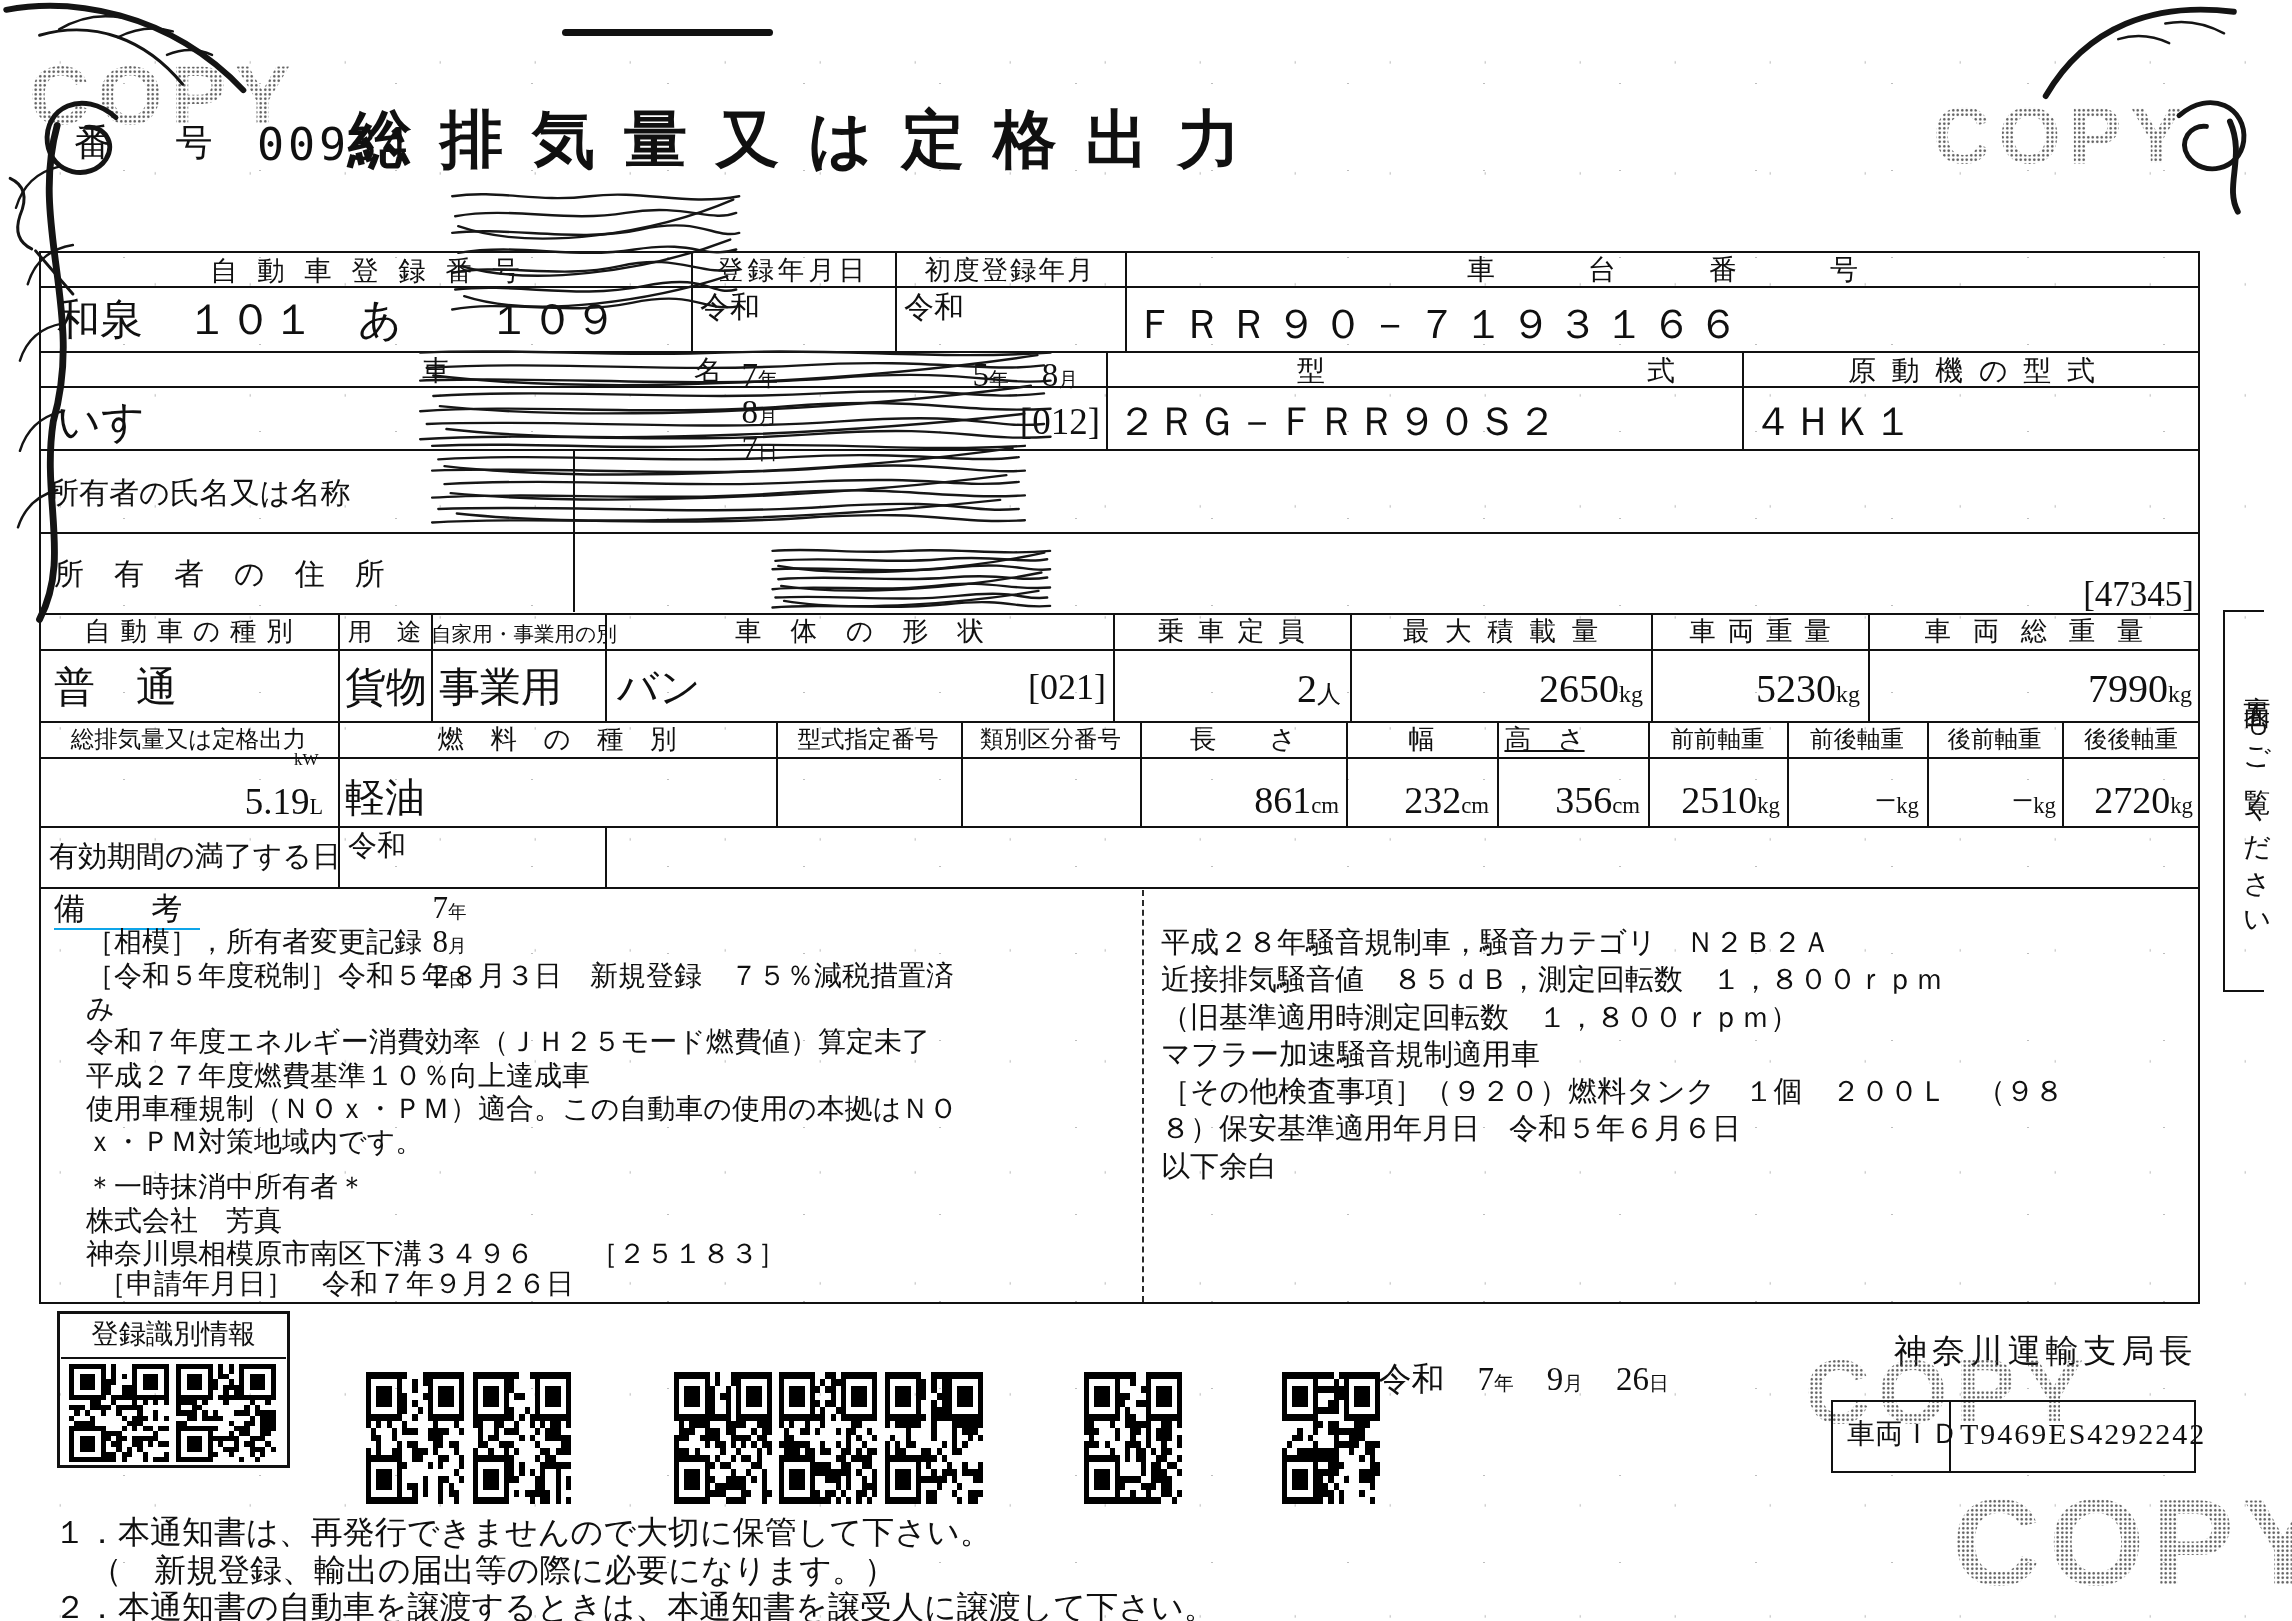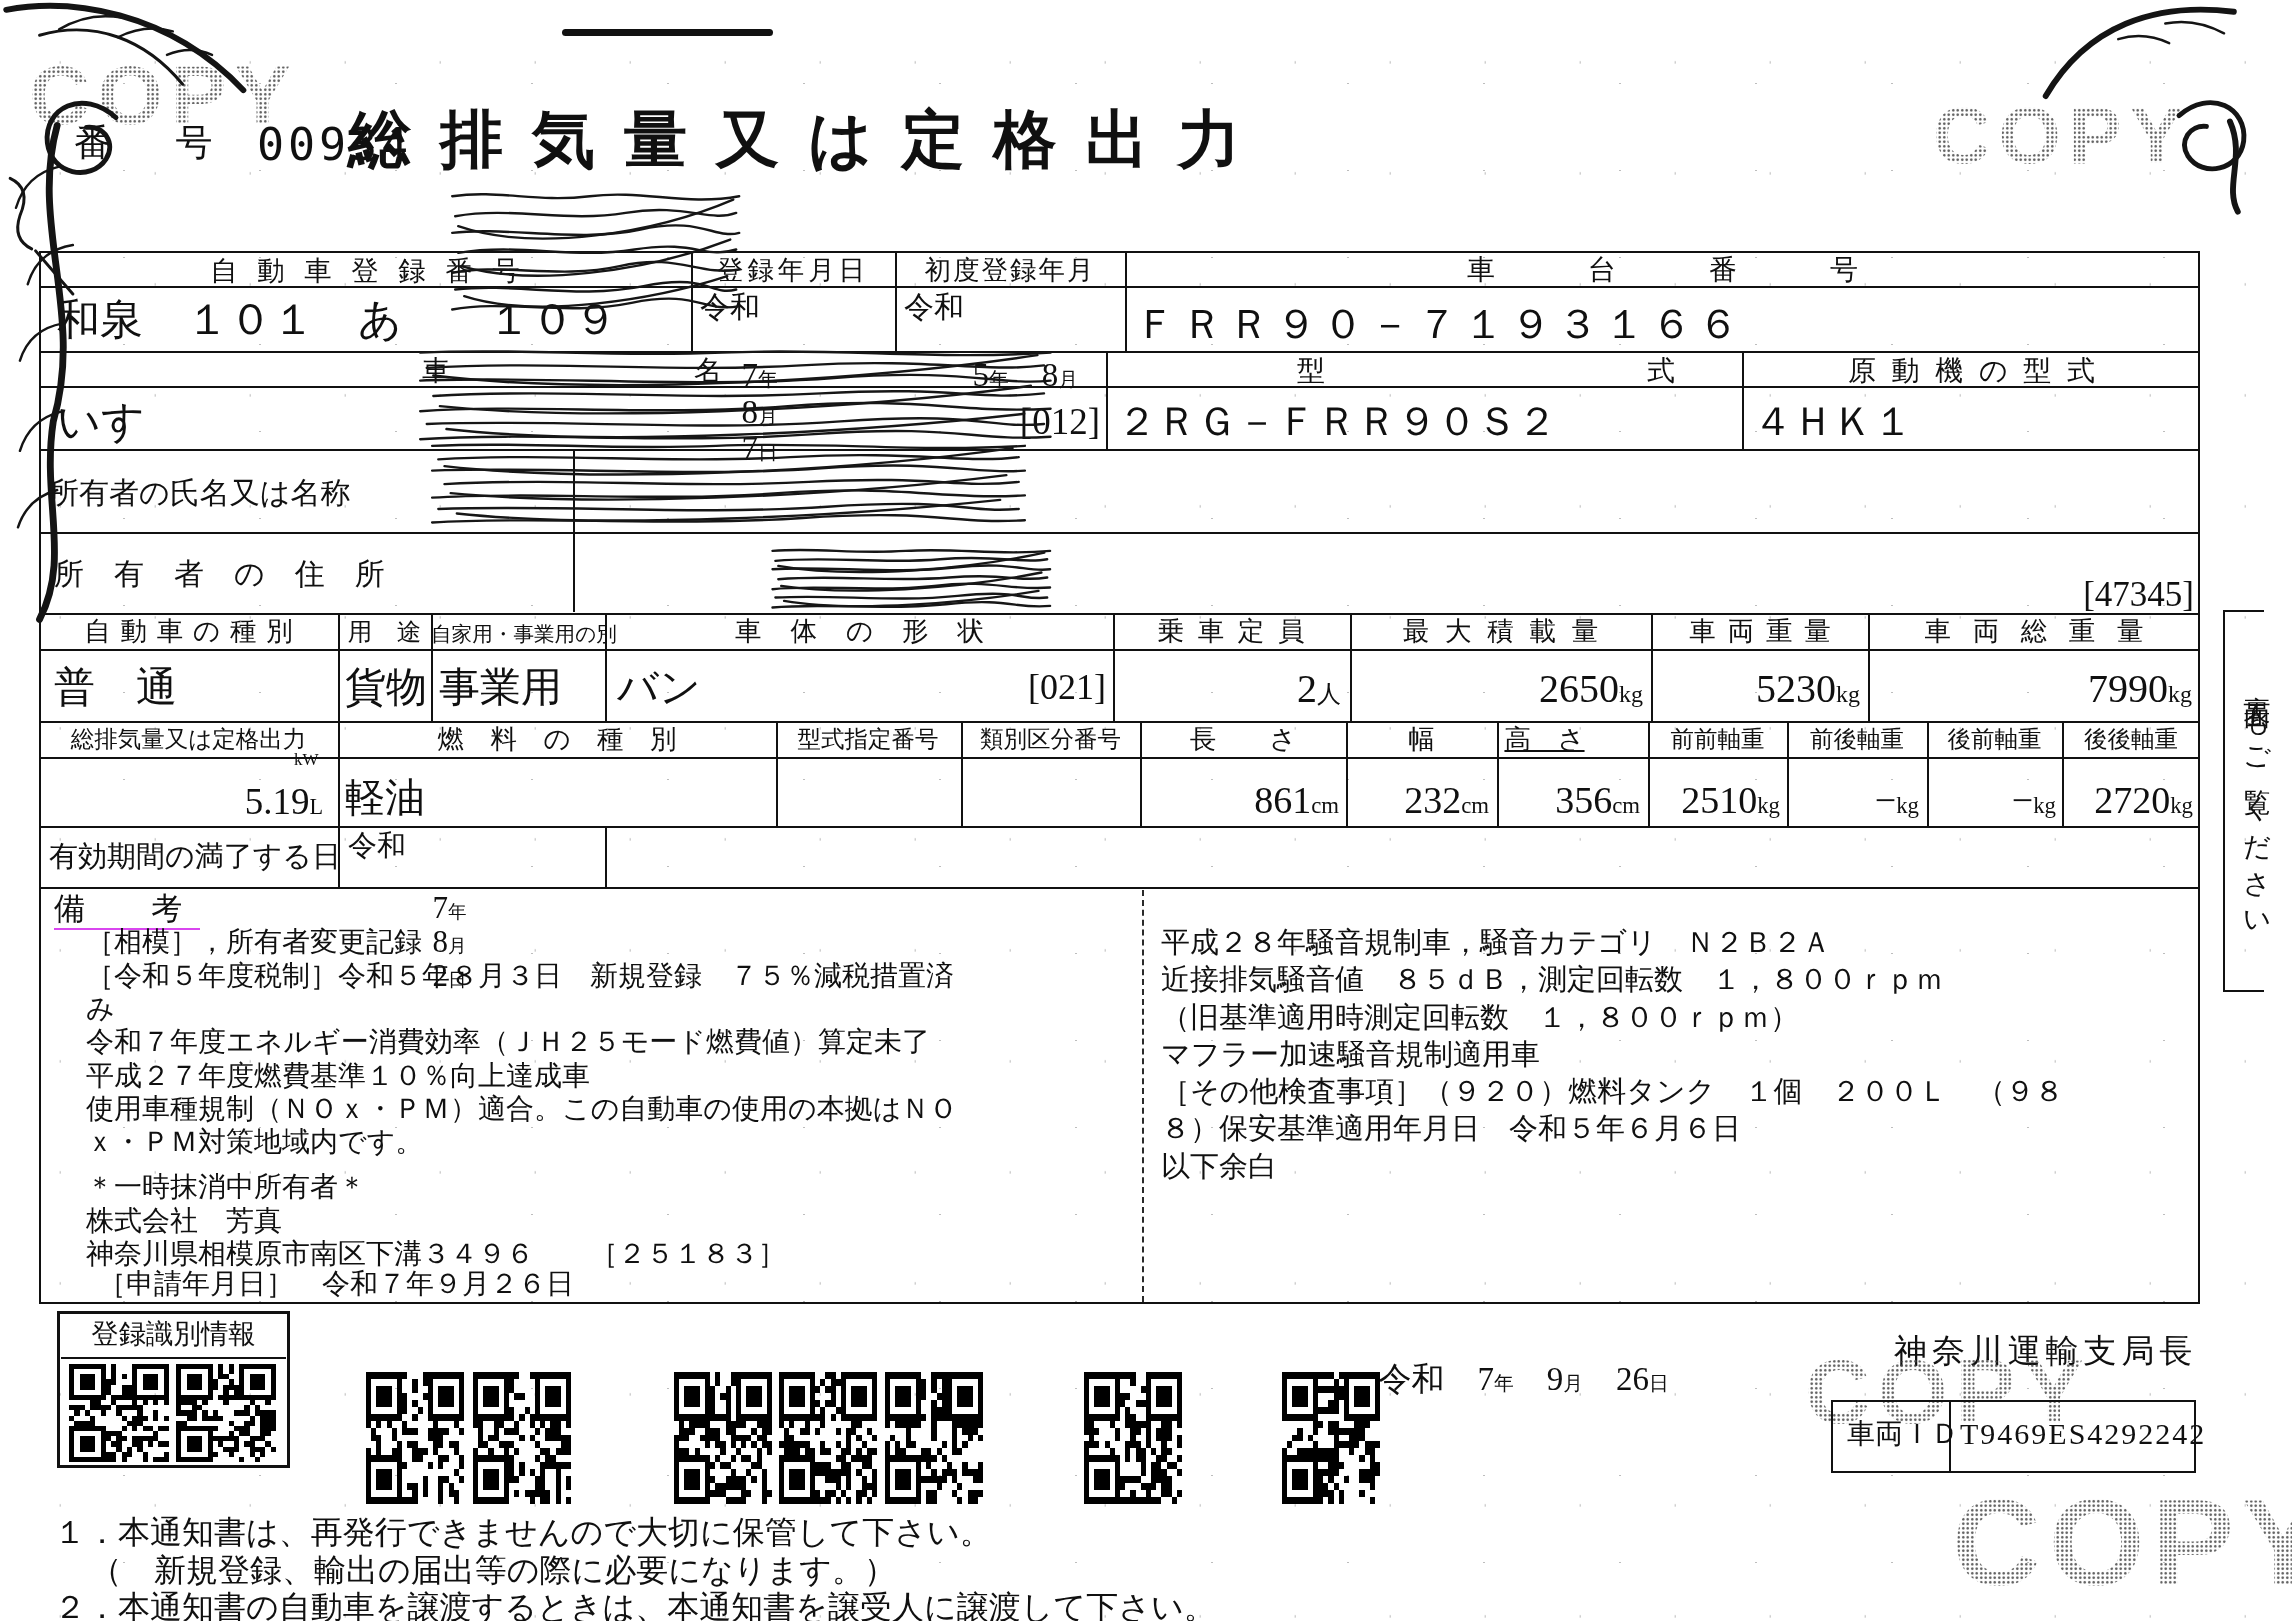--- a/index.html
+++ b/index.html
@@ -228,21 +228,21 @@
 <div class="t rt" style="left:2066px;top:780px;width:127px;font-size:38px;"><span>2720</span><span class="unit">kg</span></div>
 
 <div class="t" style="left:49px;top:841px;font-size:29px;">有効期間の満了する日</div>
 <div class="t" style="left:348px;top:830px;font-size:29px;">令和</div>
 <div class="t" style="left:417px;top:857px;font-size:31px;">
   <span>7</span><span class="unit">年</span>
   <span>8</span><span class="unit">月</span>
   <span>2</span><span class="unit">日</span>
 </div>
 
-<div class="t" style="left:54px;top:892px;font-size:31px;letter-spacing:17.6px;border-bottom:2px solid #d946ef;padding-bottom:2px;">備　考</div>
+<div class="t" style="left:54px;top:892px;font-size:31px;letter-spacing:17.6px;border-bottom:2px solid #0ea5e9;padding-bottom:2px;">備　考</div>
 <div class="t" style="left:86px;top:927px;font-size:28px;">［相模］，所有者変更記録</div>
 <div class="t" style="left:86px;top:961px;font-size:28px;">［令和５年度税制］令和５年８月３日　新規登録　７５％減税措置済</div>
 <div class="t" style="left:86px;top:994px;font-size:28px;">み</div>
 <div class="t" style="left:86px;top:1027px;font-size:28px;">令和７年度エネルギー消費効率（ＪＨ２５モード燃費値）算定未了</div>
 <div class="t" style="left:86px;top:1061px;font-size:28px;">平成２７年度燃費基準１０％向上達成車</div>
 <div class="t" style="left:86px;top:1094px;font-size:28px;">使用車種規制（ＮＯｘ・ＰＭ）適合。この自動車の使用の本拠はＮＯ</div>
 <div class="t" style="left:86px;top:1127px;font-size:28px;">ｘ・ＰＭ対策地域内です。</div>
 <div class="t" style="left:86px;top:1172px;font-size:28px;">＊一時抹消中所有者＊</div>
 <div class="t" style="left:86px;top:1206px;font-size:28px;">株式会社　芳真</div>
 <div class="t" style="left:86px;top:1239px;font-size:28px;">神奈川県相模原市南区下溝３４９６　　［２５１８３］</div>

